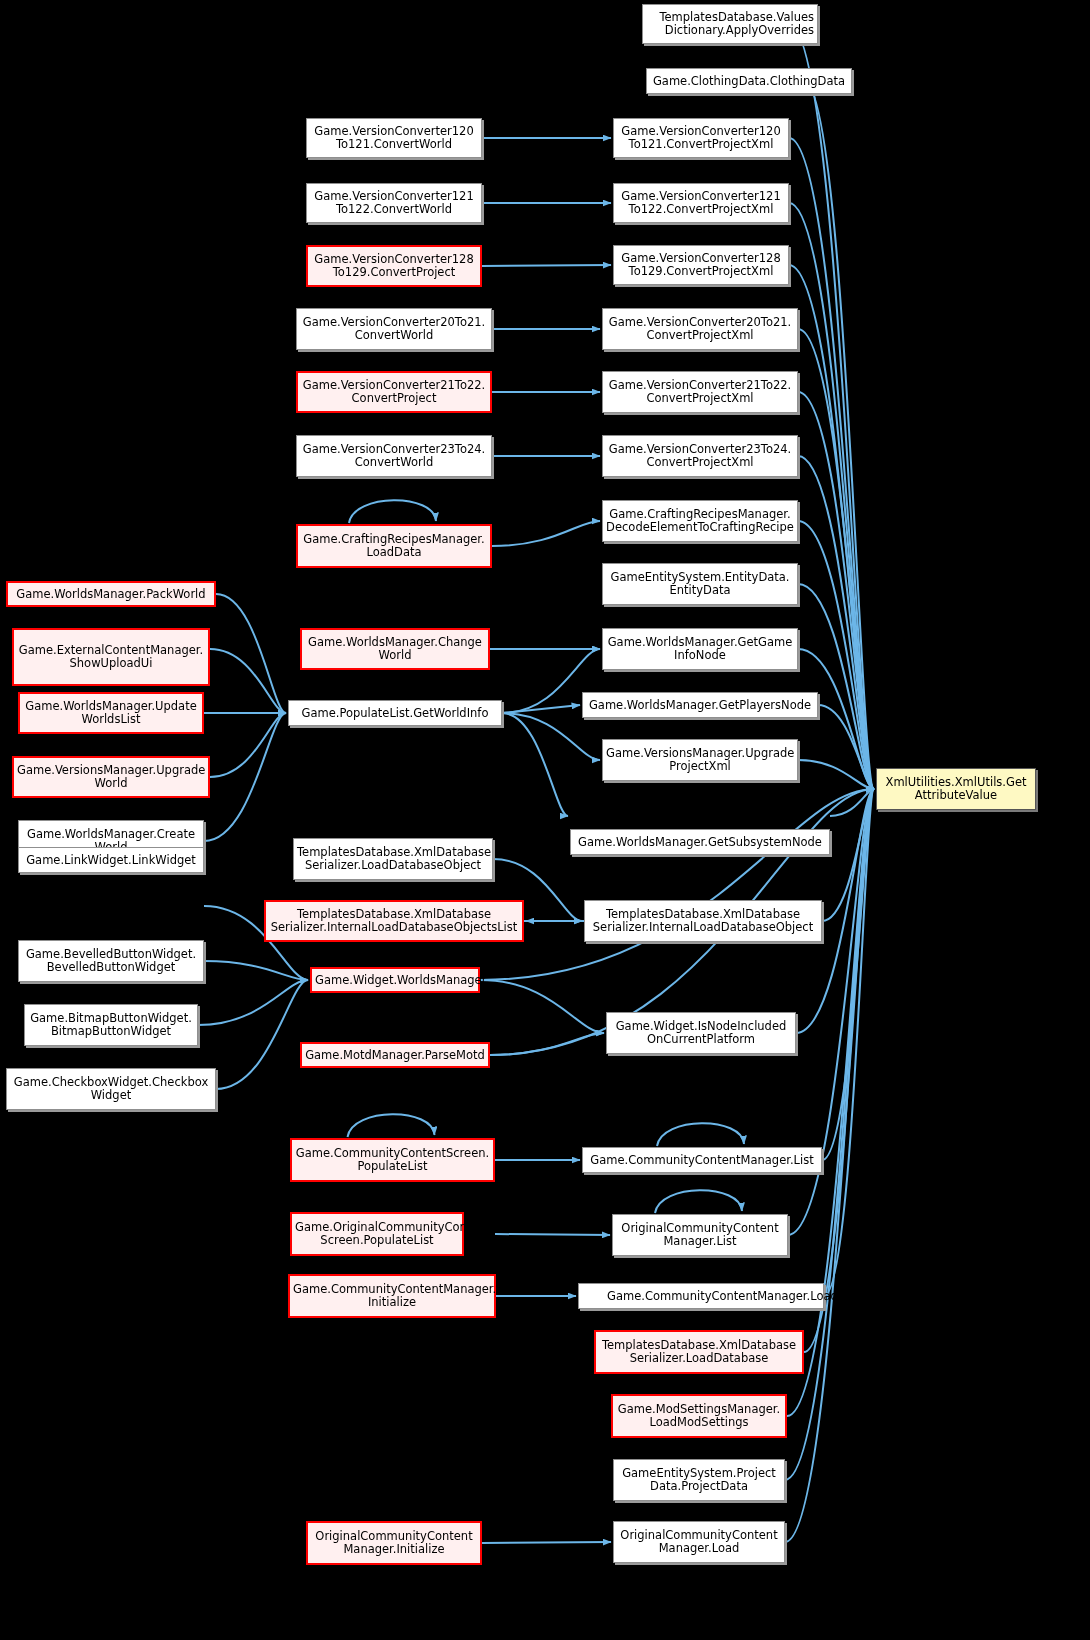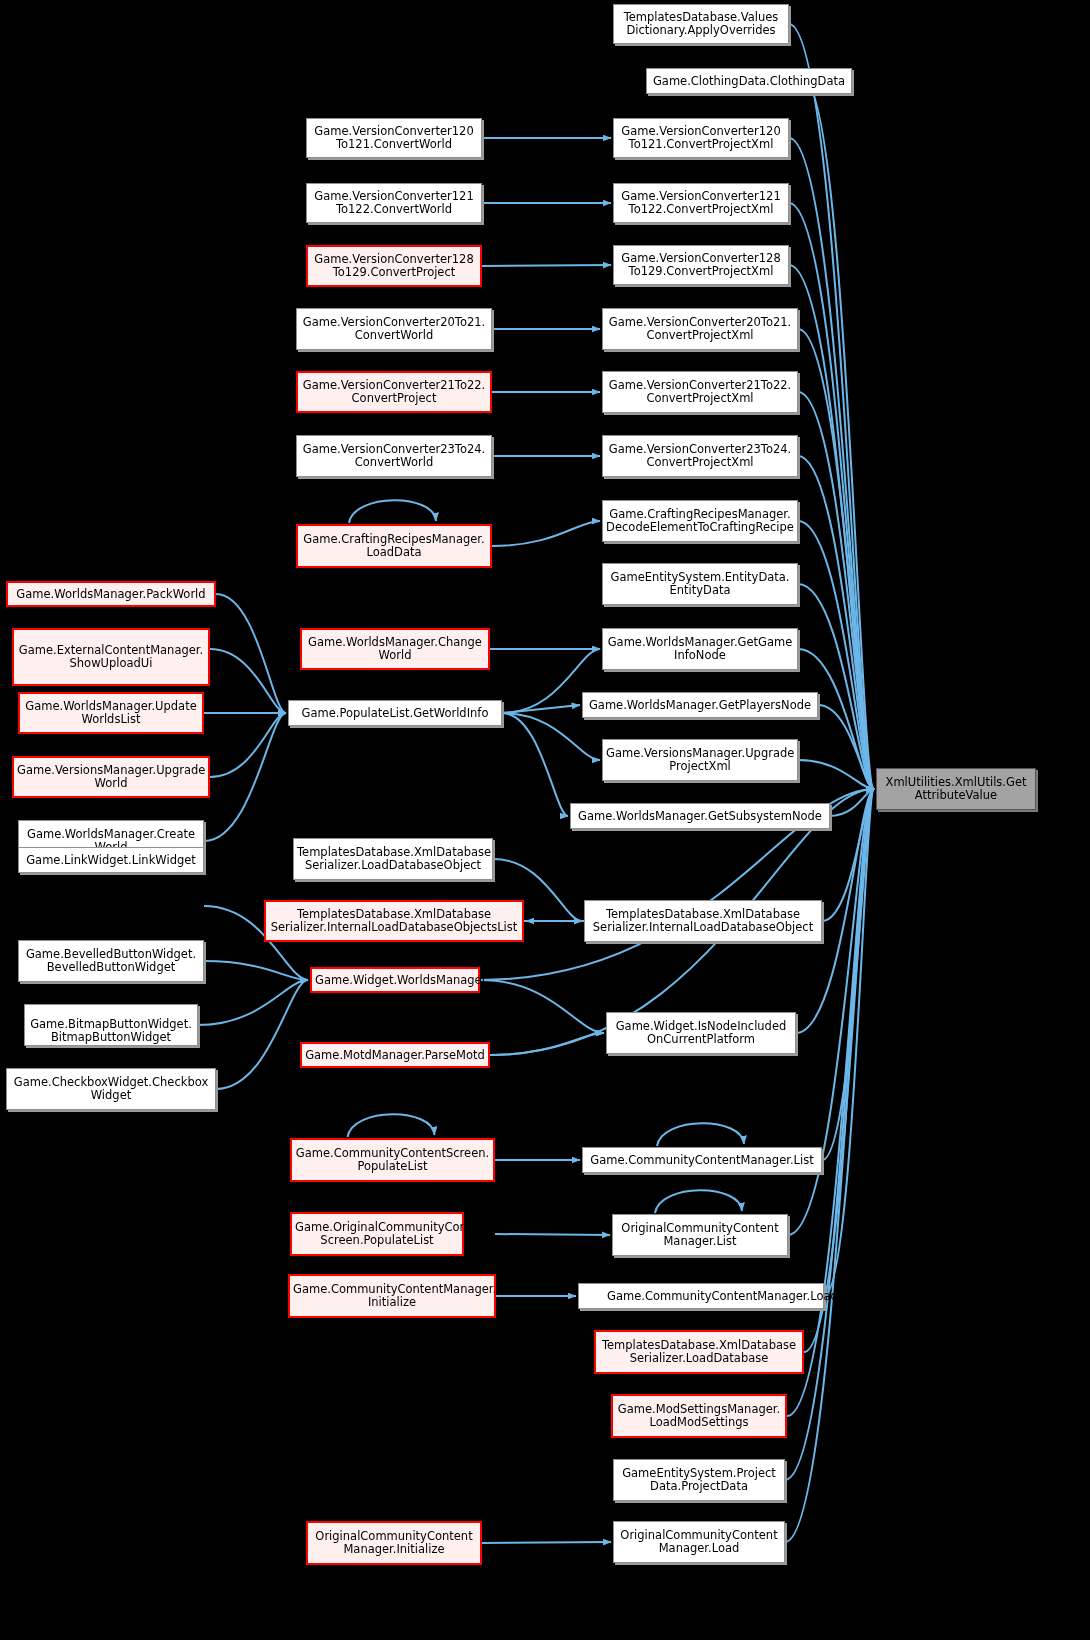--- a/index.html
+++ b/index.html
@@ -5,21 +5,21 @@
   html,body{margin:0;padding:0;background:#000;}
   #page{position:relative;width:1090px;height:1640px;background:#000;overflow:hidden;
         font-family:"DejaVu Sans","Liberation Sans",sans-serif;}
   svg#edges{position:absolute;left:0;top:0;width:1090px;height:1640px;pointer-events:none;}
   .node{position:absolute;box-sizing:border-box;display:flex;align-items:center;
         justify-content:center;text-align:center;line-height:1.12;
         font-size:11.5px;color:#000;padding:1px 3px;}
   .node.plain{background:#ffffff;border:1px solid #8f8f8f;
               box-shadow:2px 2px 0 0 #9a9a9a;}
   .node.red{background:#fff0f0;border:2px solid #ff0000;}
-  .node.target{background:#a3a3a3;border:1px solid #555;
+  .node.target{background:#fef9c3;border:1px solid #555;
                box-shadow:2px 2px 0 0 #7a7a7a;}
   .node span{display:block;width:100%;}
 </style>
 </head>
 <body>
 
 <div id="page">
   <svg id="edges" viewBox="0 0 1090 1640" xmlns="http://www.w3.org/2000/svg">
     <defs>
       <marker id="ah" markerWidth="9" markerHeight="7" refX="8.4" refY="3.5" orient="auto" markerUnits="userSpaceOnUse">
@@ -82,21 +82,21 @@
         <path d="M 496 1296 L 576 1296" fill="none" stroke="#6cb6e8" stroke-width="2" marker-end="url(#ah)"></path>
         <path d="M 824 1296 C 854.16 1296, 864.56 789, 874 789" fill="none" stroke="#6cb6e8" stroke-width="2" marker-end="url(#ah)"></path>
         <path d="M 804 1352 C 845.76 1352, 860.16 789, 874 789" fill="none" stroke="#6cb6e8" stroke-width="2" marker-end="url(#ah)"></path>
         <path d="M 787 1416 C 838.62 1416, 856.42 789, 874 789" fill="none" stroke="#6cb6e8" stroke-width="2" marker-end="url(#ah)"></path>
         <path d="M 785 1480 C 837.78 1480, 855.98 789, 874 789" fill="none" stroke="#6cb6e8" stroke-width="2" marker-end="url(#ah)"></path>
         <path d="M 482 1543 L 611 1542" fill="none" stroke="#6cb6e8" stroke-width="2" marker-end="url(#ah)"></path>
         <path d="M 785 1542 C 837.78 1542, 855.98 789, 874 789" fill="none" stroke="#6cb6e8" stroke-width="2" marker-end="url(#ah)"></path>
       </g>
   </svg>
   <div id="node-layer">
-      <div class="node plain" style="left: 613px; top: 4px; width: 176px; height: 40px;">
+      <div class="node plain" style="left: 642px; top: 4px; width: 176px; height: 40px; text-align: right;">
         <span>TemplatesDatabase.Values<br>Dictionary.ApplyOverrides</span>
       </div>
       <div class="node plain" style="left: 598px; top: 68px; width: 206px; height: 26px; margin-left: 48px;">
         <span>Game.ClothingData.ClothingData</span>
       </div>
       <div class="node plain" style="left: 306px; top: 118px; width: 176px; height: 40px;">
         <span>Game.VersionConverter120<br>To121.ConvertWorld</span>
       </div>
       <div class="node plain" style="left: 613px; top: 118px; width: 176px; height: 40px;">
         <span>Game.VersionConverter120<br>To121.ConvertProjectXml</span>
@@ -166,42 +166,42 @@
       </div>
       <div class="node plain" style="left: 602px; top: 739px; width: 196px; height: 42px;">
         <span>Game.VersionsManager.Upgrade<br>ProjectXml</span>
       </div>
       <div class="node target" style="left: 876px; top: 768px; width: 160px; height: 42px;">
         <span>XmlUtilities.XmlUtils.Get<br>AttributeValue</span>
       </div>
       <div class="node plain" style="left: 18px; top: 820px; width: 186px; height: 42px;">
         <span>Game.WorldsManager.Create<br>World</span>
       </div>
-      <div class="node plain" style="left: 570px; top: 803px; width: 260px; height: 26px;">
+      <div class="node plain" style="left: 570px; top: 829px; width: 260px; height: 26px;">
         <span>Game.WorldsManager.GetSubsystemNode</span>
       </div>
       <div class="node plain" style="left: 293px; top: 838px; width: 200px; height: 42px;">
         <span>TemplatesDatabase.XmlDatabase<br>Serializer.LoadDatabaseObject</span>
       </div>
       <div class="node plain" style="left: 18px; top: 847px; width: 186px; height: 26px;">
         <span>Game.LinkWidget.LinkWidget</span>
       </div>
       <div class="node red" style="left: 264px; top: 900px; width: 260px; height: 42px;">
         <span>TemplatesDatabase.XmlDatabase<br>Serializer.InternalLoadDatabaseObjectsList</span>
       </div>
       <div class="node plain" style="left: 584px; top: 900px; width: 238px; height: 42px;">
         <span>TemplatesDatabase.XmlDatabase<br>Serializer.InternalLoadDatabaseObject</span>
       </div>
       <div class="node plain" style="left: 18px; top: 940px; width: 186px; height: 42px;">
         <span>Game.BevelledButtonWidget.<br>BevelledButtonWidget</span>
       </div>
       <div class="node red" style="left: 310px; top: 967px; width: 170px; height: 26px;">
         <span>Game.Widget.WorldsManager</span>
       </div>
-      <div class="node plain" style="left: 24px; top: 1004px; width: 174px; height: 42px; align-items: flex-end;">
+      <div class="node plain" style="left: 24px; top: 1004px; width: 174px; height: 42px;">
         <span>Game.BitmapButtonWidget.<br>BitmapButtonWidget</span>
       </div>
       <div class="node plain" style="left: 606px; top: 1012px; width: 190px; height: 42px;">
         <span>Game.Widget.IsNodeIncluded<br>OnCurrentPlatform</span>
       </div>
       <div class="node red" style="left: 300px; top: 1042px; width: 190px; height: 26px;">
         <span>Game.MotdManager.ParseMotd</span>
       </div>
       <div class="node plain" style="left: 6px; top: 1068px; width: 210px; height: 42px;">
         <span>Game.CheckboxWidget.Checkbox<br>Widget</span>

